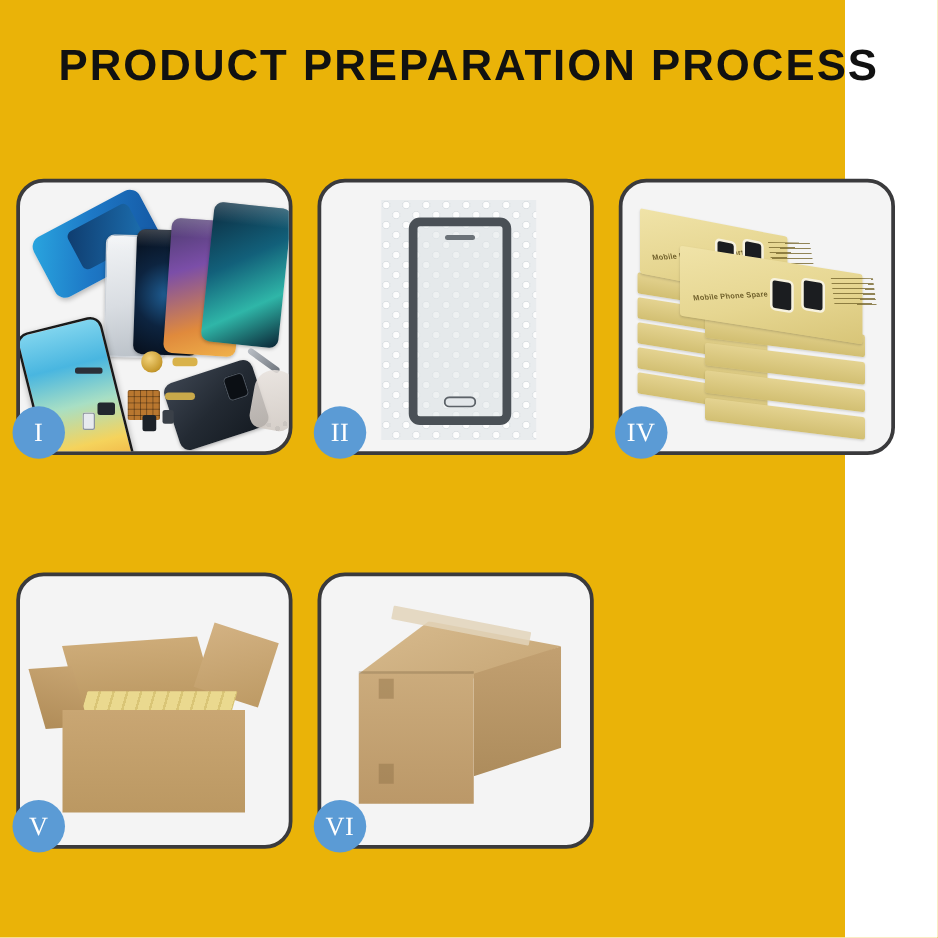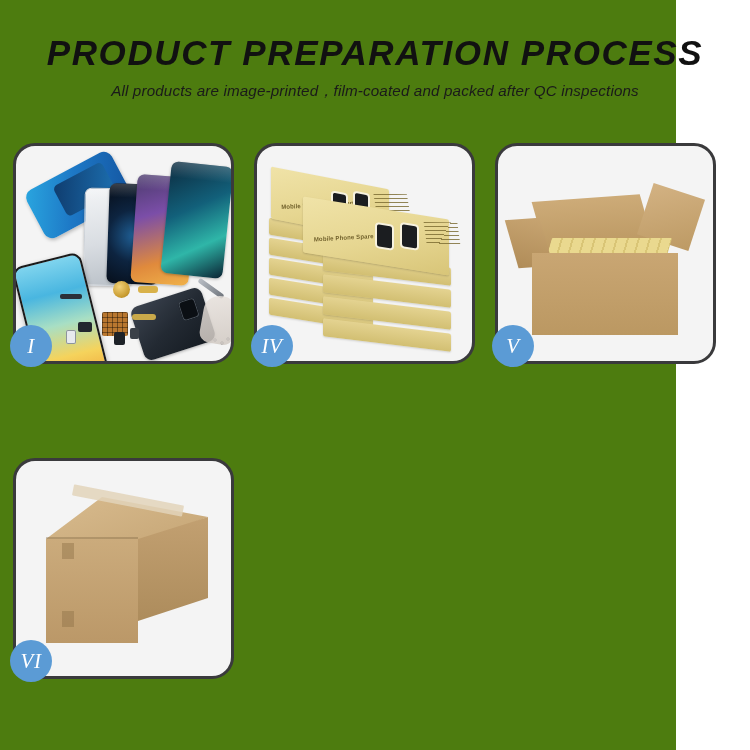--- a/index.html
+++ b/index.html
@@ -12,22 +12,21 @@
     width: 750px;
     height: 750px;
     overflow: hidden;
     font-family: "Liberation Sans", sans-serif;
     color: #111111;
   }
   .page {
     position: relative;
     width: 676px;
     height: 750px;
-    background: #4d7c0f;
-    font-style: italic;
+    background: #eab308;
   }
 
   
   .header {
     position: absolute;
     left: 0; top: 34px;
     width: 750px;
     text-align: center;
   }
   .title {
@@ -474,21 +473,20 @@
     background: rgba(142,113,70,.45);
   }
 </style>
 </head>
 <body>
 
 <div class="page">
 
   <div class="header">
     <div class="title">PRODUCT PREPARATION PROCESS</div>
-    <div class="subtitle">All products are image-printed，film-coated and packed after QC inspections</div>
   </div>
 
   <div class="grid">
 
     <div class="panel">
       <div class="panel-clip">
         <div class="scene">
           <div class="ph-blue-flat"></div>
           <div class="ph ph-white"></div>
           <div class="ph ph-dark"></div>
@@ -506,20 +504,33 @@
           <div class="part conn-c"></div>
           <div class="part cam-mod"></div>
           <div class="part screwset"></div>
           <div class="part tool"></div>
           <div class="hand"></div>
         </div>
       </div>
       <div class="badge">I</div>
     </div>
 
+    <div class="panel">
+      <div class="panel-clip">
+        <div class="scene">
+          <div class="bubble-bg">
+            <div class="screen-glass">
+              <div class="screen-speaker"></div>
+              <div class="screen-home"></div>
+            </div>
+          </div>
+        </div>
+      </div>
+      <div class="badge">II</div>
+    </div>
 
 
     <div class="panel">
       <div class="panel-clip">
         <div class="stack">
 
           <div class="sbox sbox-side" style="left:6px;  top:62px;  width:104px; height:17px; transform:skewY(9deg);"></div>
           <div class="sbox sbox-side" style="left:6px;  top:82px;  width:104px; height:17px; transform:skewY(9deg);"></div>
           <div class="sbox sbox-side" style="left:6px;  top:102px; width:104px; height:17px; transform:skewY(9deg);"></div>
           <div class="sbox sbox-side" style="left:6px;  top:122px; width:104px; height:17px; transform:skewY(9deg);"></div>

